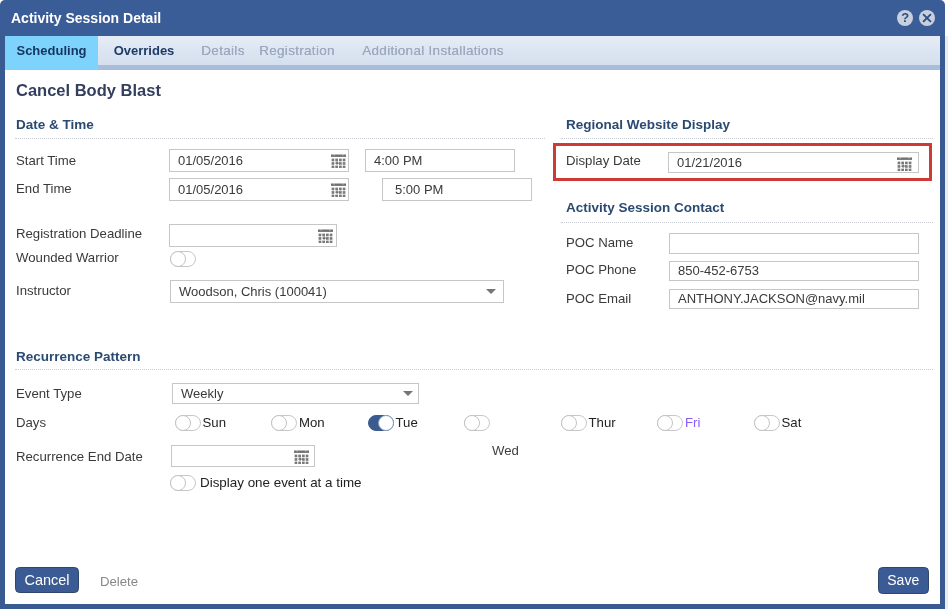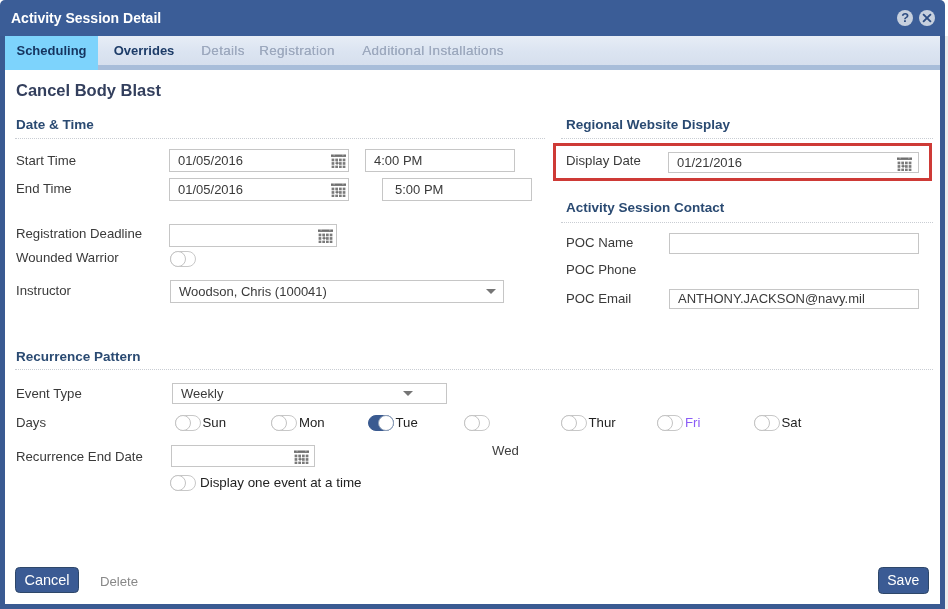--- a/index.html
+++ b/index.html
@@ -84,28 +84,29 @@
 
     <div id="redbox"></div>
     <div class="lbl" style="left:566px;top:153px;">Display Date</div>
     <div class="in" style="left:668px;top:151.5px;width:251px;height:21px;">01/21/2016</div>
 
     <div class="sect" style="left:566px;top:200px;">Activity Session Contact</div>
     <div class="rule" style="left:561px;top:221.5px;width:372px;"></div>
     <div class="lbl" style="left:566px;top:234.5px;">POC Name</div>
     <div class="in" style="left:669px;top:232.5px;width:250px;height:21px;"></div>
     <div class="lbl" style="left:566px;top:262px;">POC Phone</div>
+    <div class="in" style="left:669px;top:260.5px;width:250px;height:20px;">850-452-6753</div>
     <div class="lbl" style="left:566px;top:290.5px;">POC Email</div>
     <div class="in" style="left:669px;top:288.5px;width:250px;height:20px;">ANTHONY.JACKSON@navy.mil</div>
 
     <div class="sect" style="left:16px;top:349px;">Recurrence Pattern</div>
     <div class="rule" style="left:15px;top:369px;width:918px;"></div>
 
     <div class="lbl" style="left:16px;top:385.5px;">Event Type</div>
-    <div class="in" style="left:172px;top:382.5px;width:275px;height:21.5px;">Weekly</div>
+    <div class="in" style="left:172px;top:382.5px;width:247px;height:21.5px;">Weekly</div>
     <div class="caret" style="left:402.5px;top:390.5px;"></div>
 
     <div class="lbl" style="left:16px;top:414.5px;">Days</div>
     <div class="tog" style="left:174.5px;top:414.5px;">
         <span class="knob"></span>
       </div>
     <div class="lbl" style="left:202.5px;top:414.5px;color:#222;">Sun</div>
     <div class="tog" style="left:271px;top:414.5px;">
         <span class="knob"></span>
       </div>

